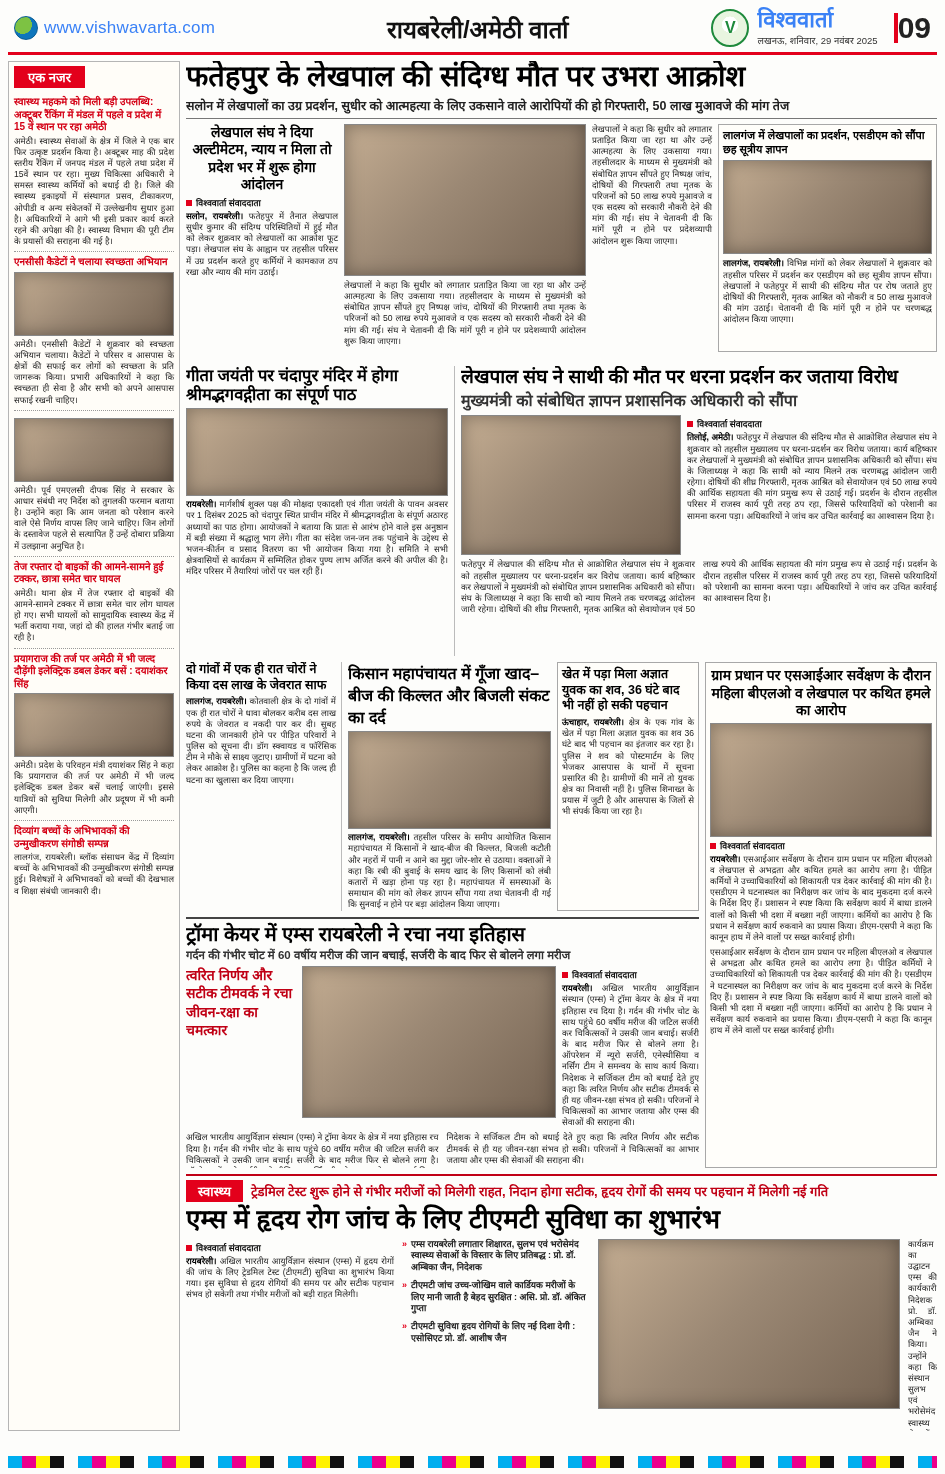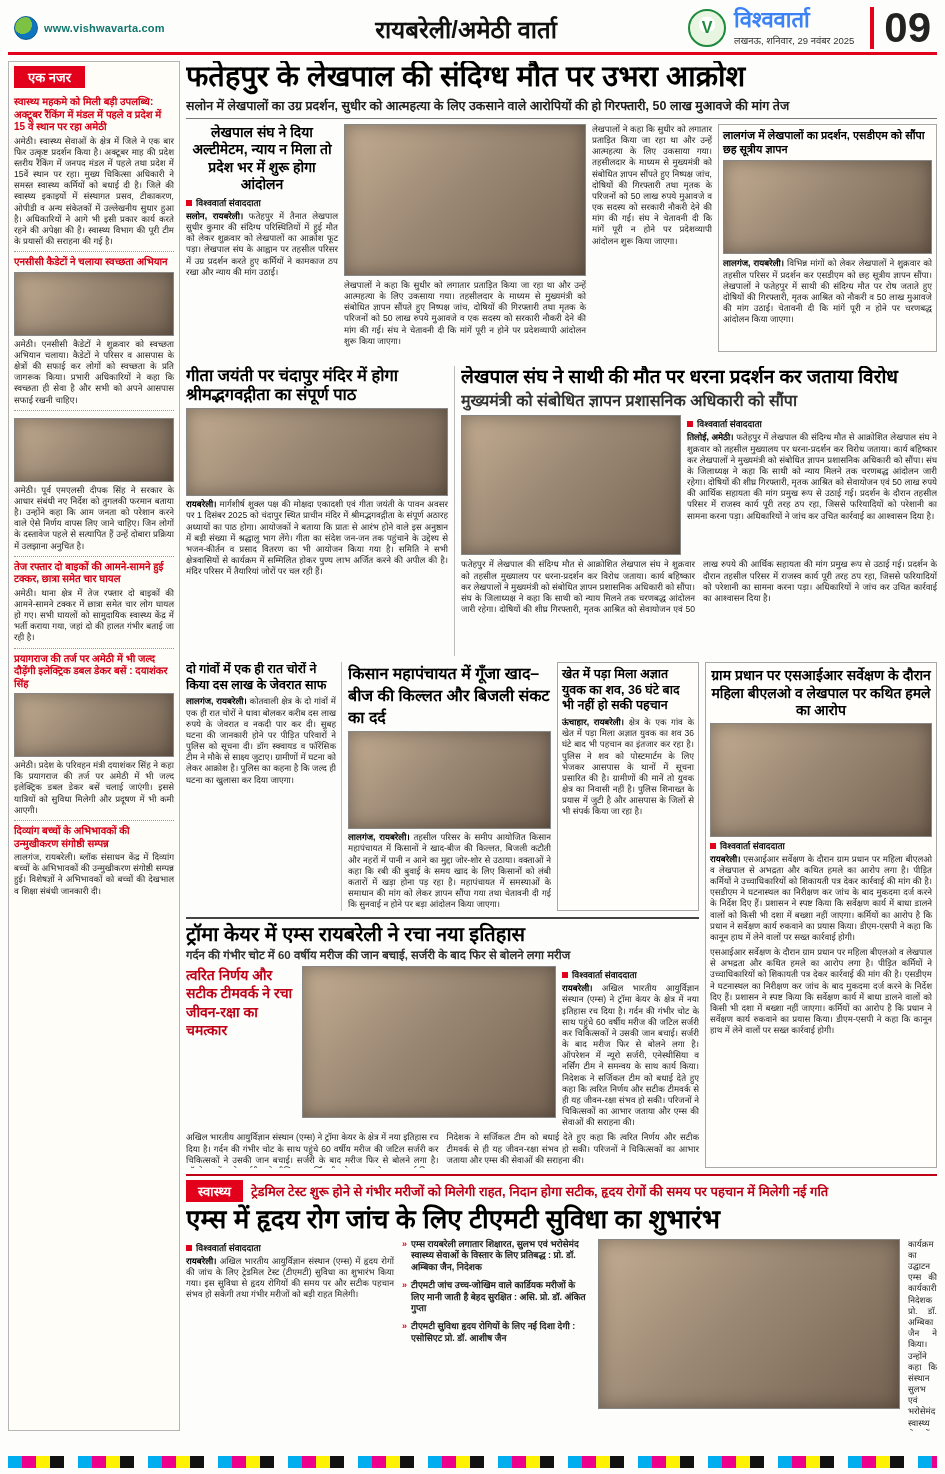--- a/index.html
+++ b/index.html
@@ -3,29 +3,29 @@
 <meta charset="utf-8">
 <style>
   html,body{margin:0;padding:0;background:#e8e8e8;}
   .page{width:945px;height:1474px;background:#fdfdfb;position:relative;margin:0 auto;
         font-family:"Liberation Sans","DejaVu Sans",sans-serif;color:#111;overflow:hidden;box-sizing:border-box;}
   
   .masthead{display:flex;align-items:center;padding:8px 14px 4px 14px;height:52px;box-sizing:border-box;gap:10px;}
   .m-left{display:flex;align-items:center;gap:6px;width:230px;}
   .globe{width:22px;height:22px;border-radius:50%;background:radial-gradient(circle at 35% 35%,#7dc243 0 45%,#0e76bc 46% 100%);
          border:1px solid #0a5c94;flex:none;}
-  .site{font-size:11px;font-weight:bold;color:#0f766e;letter-spacing:.2px;}
+  .site{font-size:17px;font-weight:normal;color:#3b82f6;letter-spacing:.2px;}
   .m-center{flex:1;text-align:center;font-size:24px;font-weight:bold;color:#111;}
   .m-right{display:flex;align-items:center;gap:8px;}
   .brandblock{text-align:left;}
   .vlogo{width:34px;height:34px;border-radius:50%;background:radial-gradient(circle at 50% 40%,#ffffff 0 30%,#e8f5e0 31% 100%);
          border:2px solid #1e8a3c;display:flex;align-items:center;justify-content:center;font-weight:bold;color:#1e8a3c;font-size:16px;}
   .brandname{font-size:22px;font-weight:bold;color:#3b82f6;line-height:1;}
   .dateline-top{font-size:9.5px;color:#333;margin-top:3px;}
-  .pagenum{font-size:42px;font-weight:bold;color:#222;border-left:4px solid #e3001b;padding-left:10px;margin-left:8px;line-height:1;}
+  .pagenum{font-size:30px;font-weight:bold;color:#222;border-left:4px solid #e3001b;margin-left:8px;line-height:1;}
   .redline{height:3px;background:#e3001b;margin:0 8px;}
   
   .content{display:flex;gap:6px;padding:6px 8px 0 8px;height:1376px;box-sizing:border-box;}
   .sidebar{width:172px;flex:none;border:1px solid #b5b5b5;padding:4px 5px;box-sizing:border-box;overflow:hidden;background:#fffdf8;}
   .main{flex:1;display:flex;flex-direction:column;gap:6px;overflow:hidden;min-width:0;}
   section{overflow:hidden;}
   
   .body{font-size:8.6px;line-height:1.3;text-align:justify;color:#1b1b1b;}
   .body b{color:#000;}
   .byline{font-size:8.8px;font-weight:bold;color:#111;display:flex;align-items:center;gap:4px;margin:3px 0 2px 0;}

